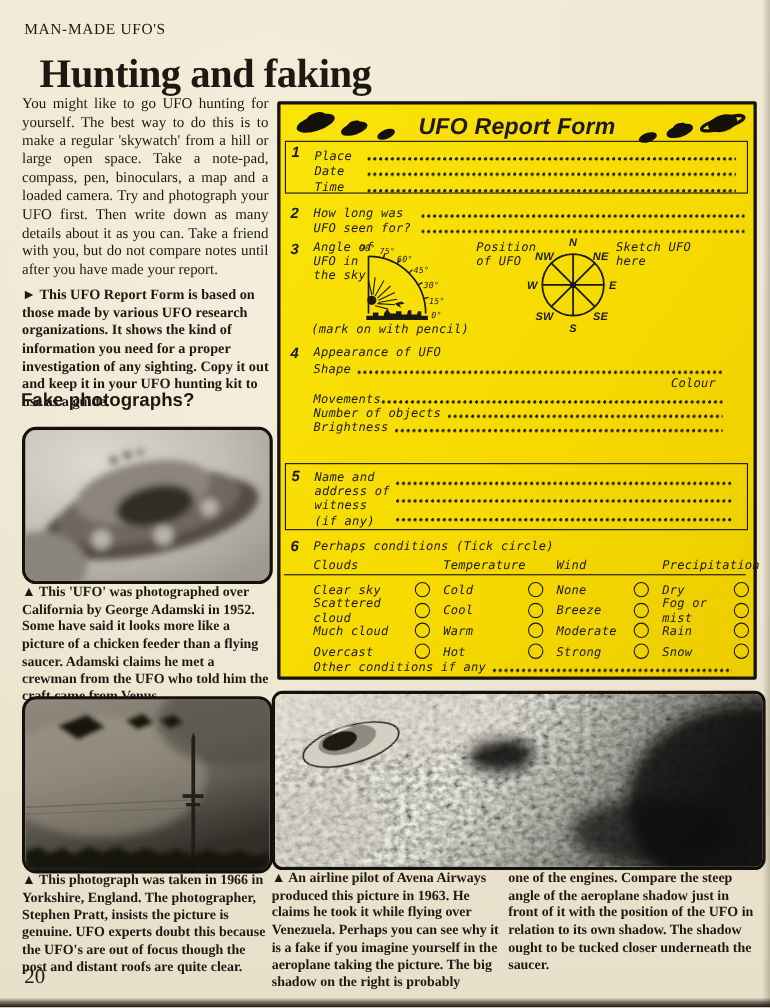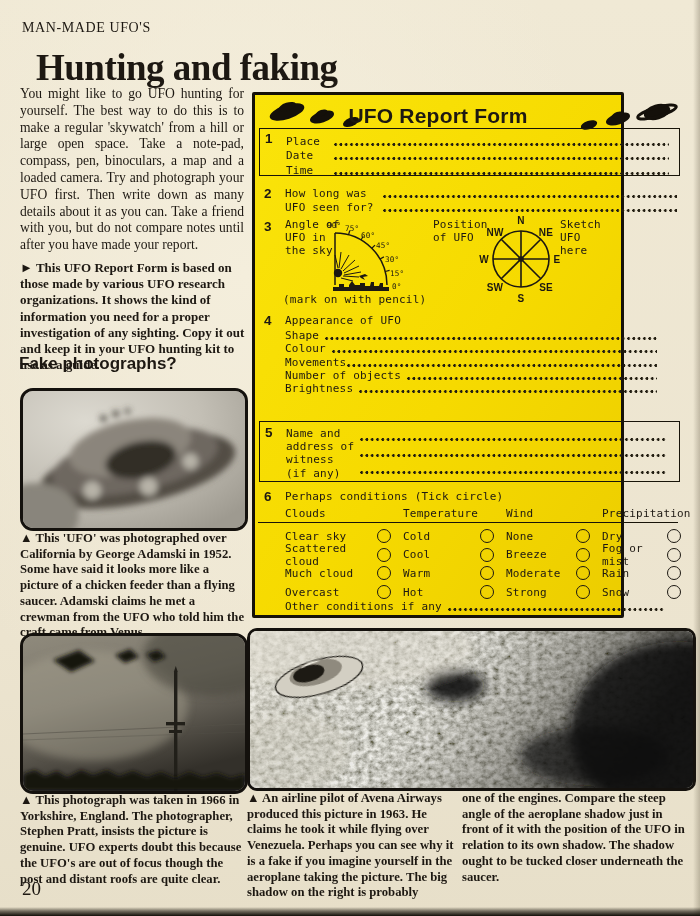--- a/index.html
+++ b/index.html
@@ -31,25 +31,25 @@
 
   .caption { font-size:12.7px; line-height:15.7px; font-weight:bold; margin:0; }
   .cap1 { left:20px; top:531px; width:226px; }
   .cap2 { left:20px; top:793px; width:226px; }
   .cap3 { left:247px; top:791px; width:213px; }
   .cap4 { left:462px; top:791px; width:230px; }
   .pagenum { left:22px; top:878px; font-size:19px; }
 
   
   .form {
-    left:252px; top:92px; width:372px; height:526px; box-sizing:border-box;
+    left:252px; top:92px; width:436px; height:526px; box-sizing:border-box;
     background: var(--form-yellow, #f8de07);
     background-image: linear-gradient(125deg, #fae40a 0%, #f6da00 55%, #eccd00 100%);
     border:3.5px solid #161209; border-radius:2px;
-    font-family:"DejaVu Sans Mono", monospace; font-size:11px; letter-spacing:.2px;
+    font-family:"DejaVu Sans Mono", monospace; font-size:11px; letter-spacing:.2px;font-style:italic;
   }
   .form .abs { position:absolute; }
   .num { font-family:"Liberation Sans", sans-serif; font-weight:bold; font-size:13.5px; }
   .form-title { left:0; right:0; top:9px; text-align:center; font-family:"Liberation Sans", sans-serif;
                 font-weight:bold; font-size:21px; letter-spacing:.2px; }
   .ufos-left  { left:10px; top:6px; }
   .ufos-right { left:318px; top:6px; }
 
   .fbox { border:1.6px solid #181409; box-sizing:border-box; }
   .box1 { left:4px; top:33px; width:421px; height:48px; }
@@ -293,21 +293,21 @@
 here</div>
     <div class="abs" style="left:28px; top:198px;">(mark on with pencil)</div>
 
     <span class="abs num" style="left:9px; top:218px;">4</span>
     <div class="abs" style="left:30px; top:219px;">Appearance of UFO</div>
     <div class="abs" style="left:30px; top:234px; width:372px;">
       <div class="frow" style="height:13.2px;">
           <span class="flabel">Shape</span>
           <span class="dots"></span>
         </div>
-      <div class="frow" style="height:13.2px;">
+      <div class="frow" style="height:13.2px;flex-direction:column;">
           <span class="flabel">Colour</span>
           <span class="dots"></span>
         </div>
       <div class="frow" style="height:13.2px;">
           <span class="flabel" style="padding-right:1px;">Movements</span>
           <span class="dots"></span>
         </div>
       <div class="frow" style="height:13.2px;">
           <span class="flabel">Number of objects</span>
           <span class="dots"></span>

